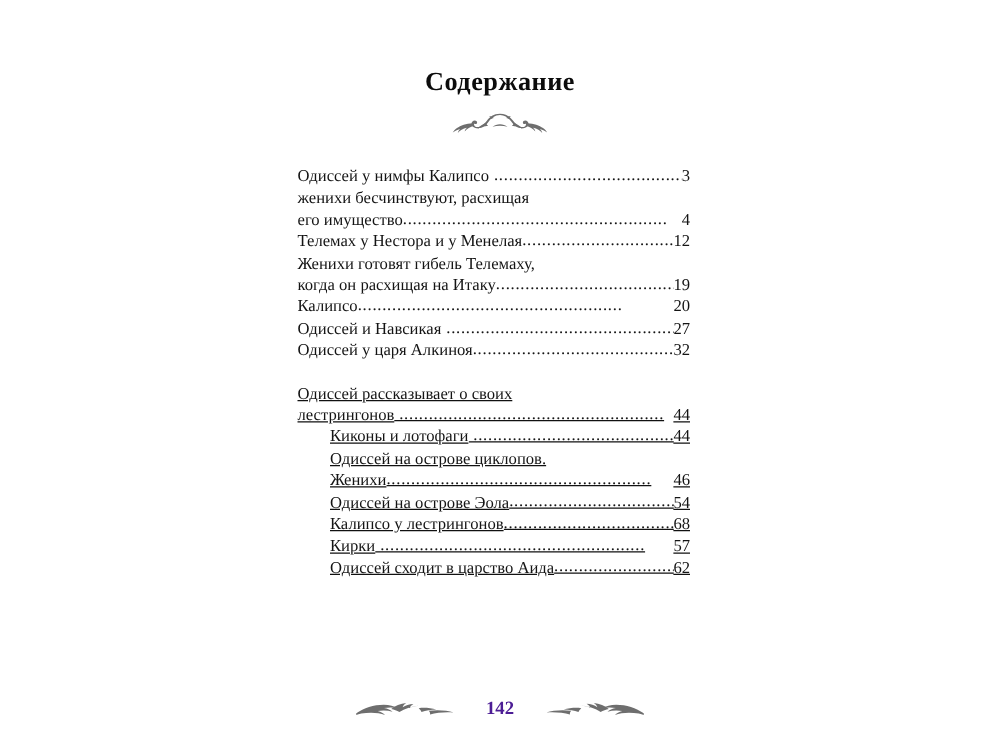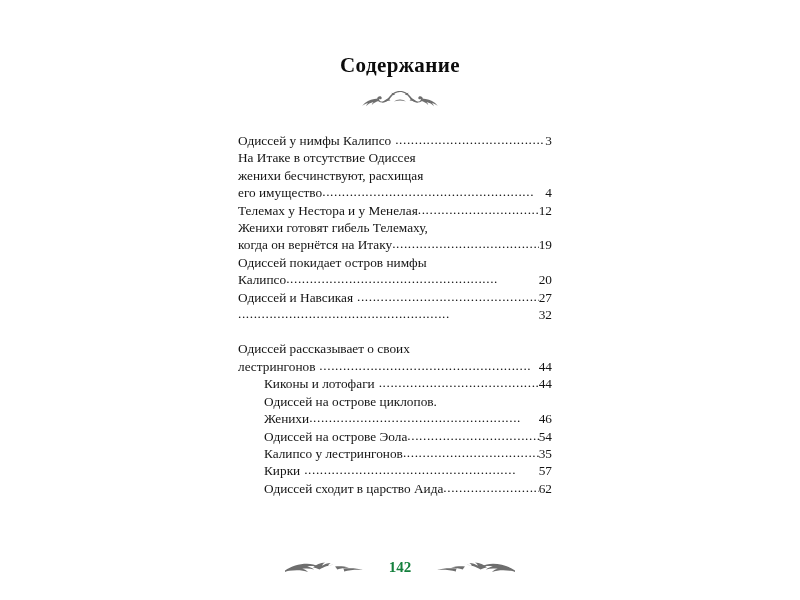--- a/index.html
+++ b/index.html
@@ -49,20 +49,21 @@
   
   .toc {
     position: absolute;
     left: 238px;
     top: 108px;
     width: 314px;
   }
 
   .toc-group + .toc-group {
     margin-top: 17px;
+    text-decoration: underline;
   }
 
   .entry {
     display: flex;
     align-items: baseline;
     font-size: 13.3px;
     line-height: 17.4px;
     color: #141414;
     white-space: nowrap;
   }
@@ -96,21 +97,21 @@
     top: 533px;
     width: 800px;
     display: flex;
     align-items: center;
     justify-content: center;
     gap: 6px;
   }
   .footer .folio {
     font-size: 15px;
     font-weight: bold;
-    color: #15803d;
+    color: #4c1d95;
     line-height: 1;
     padding: 0 4px;
   }
   .footer .orn { line-height: 0; }
   .footer .orn.flip { transform: scaleX(-1); }
 </style>
 </head>
 <body>
 
 <div class="page">
@@ -137,62 +138,57 @@
   <div class="toc">
 
     <div class="toc-group">
       <div class="entry">
         <span class="label">Одиссей у нимфы Калипсо</span>
         <span class="leader">&nbsp;......................................................</span>
         <span class="page-num">3</span>
       </div>
 
       <div class="entry cont">
-        <span class="label">На Итаке в отсутствие Одиссея</span>
-      </div>
-      <div class="entry cont">
         <span class="label">женихи бесчинствуют, расхищая</span>
       </div>
       <div class="entry">
         <span class="label">его имущество</span>
         <span class="leader">......................................................</span>
         <span class="page-num">4</span>
       </div>
 
       <div class="entry">
         <span class="label">Телемах у Нестора и у Менелая</span>
         <span class="leader">......................................................</span>
         <span class="page-num">12</span>
       </div>
 
       <div class="entry cont">
         <span class="label">Женихи готовят гибель Телемаху,</span>
       </div>
       <div class="entry">
-        <span class="label">когда он вернётся на Итаку</span>
+        <span class="label">когда он расхищая на Итаку</span>
         <span class="leader">......................................................</span>
         <span class="page-num">19</span>
       </div>
 
-      <div class="entry cont">
-        <span class="label">Одиссей покидает остров нимфы</span>
-      </div>
       <div class="entry">
         <span class="label">Калипсо</span>
         <span class="leader">......................................................</span>
         <span class="page-num">20</span>
       </div>
 
       <div class="entry">
         <span class="label">Одиссей и Навсикая</span>
         <span class="leader">&nbsp;......................................................</span>
         <span class="page-num">27</span>
       </div>
 
       <div class="entry">
+        <span class="label">Одиссей у царя Алкиноя</span>
         <span class="leader">......................................................</span>
         <span class="page-num">32</span>
       </div>
     </div>
 
     <div class="toc-group">
       <div class="entry cont">
         <span class="label">Одиссей рассказывает о своих</span>
       </div>
       <div class="entry">
@@ -218,21 +214,21 @@
 
       <div class="entry sub">
         <span class="label">Одиссей на острове Эола</span>
         <span class="leader">......................................................</span>
         <span class="page-num">54</span>
       </div>
 
       <div class="entry sub">
         <span class="label">Калипсо у лестрингонов</span>
         <span class="leader">......................................................</span>
-        <span class="page-num">35</span>
+        <span class="page-num">68</span>
       </div>
 
       <div class="entry sub">
         <span class="label">Кирки</span>
         <span class="leader">&nbsp;......................................................</span>
         <span class="page-num">57</span>
       </div>
 
       <div class="entry sub">
         <span class="label">Одиссей сходит в царство Аида</span>

